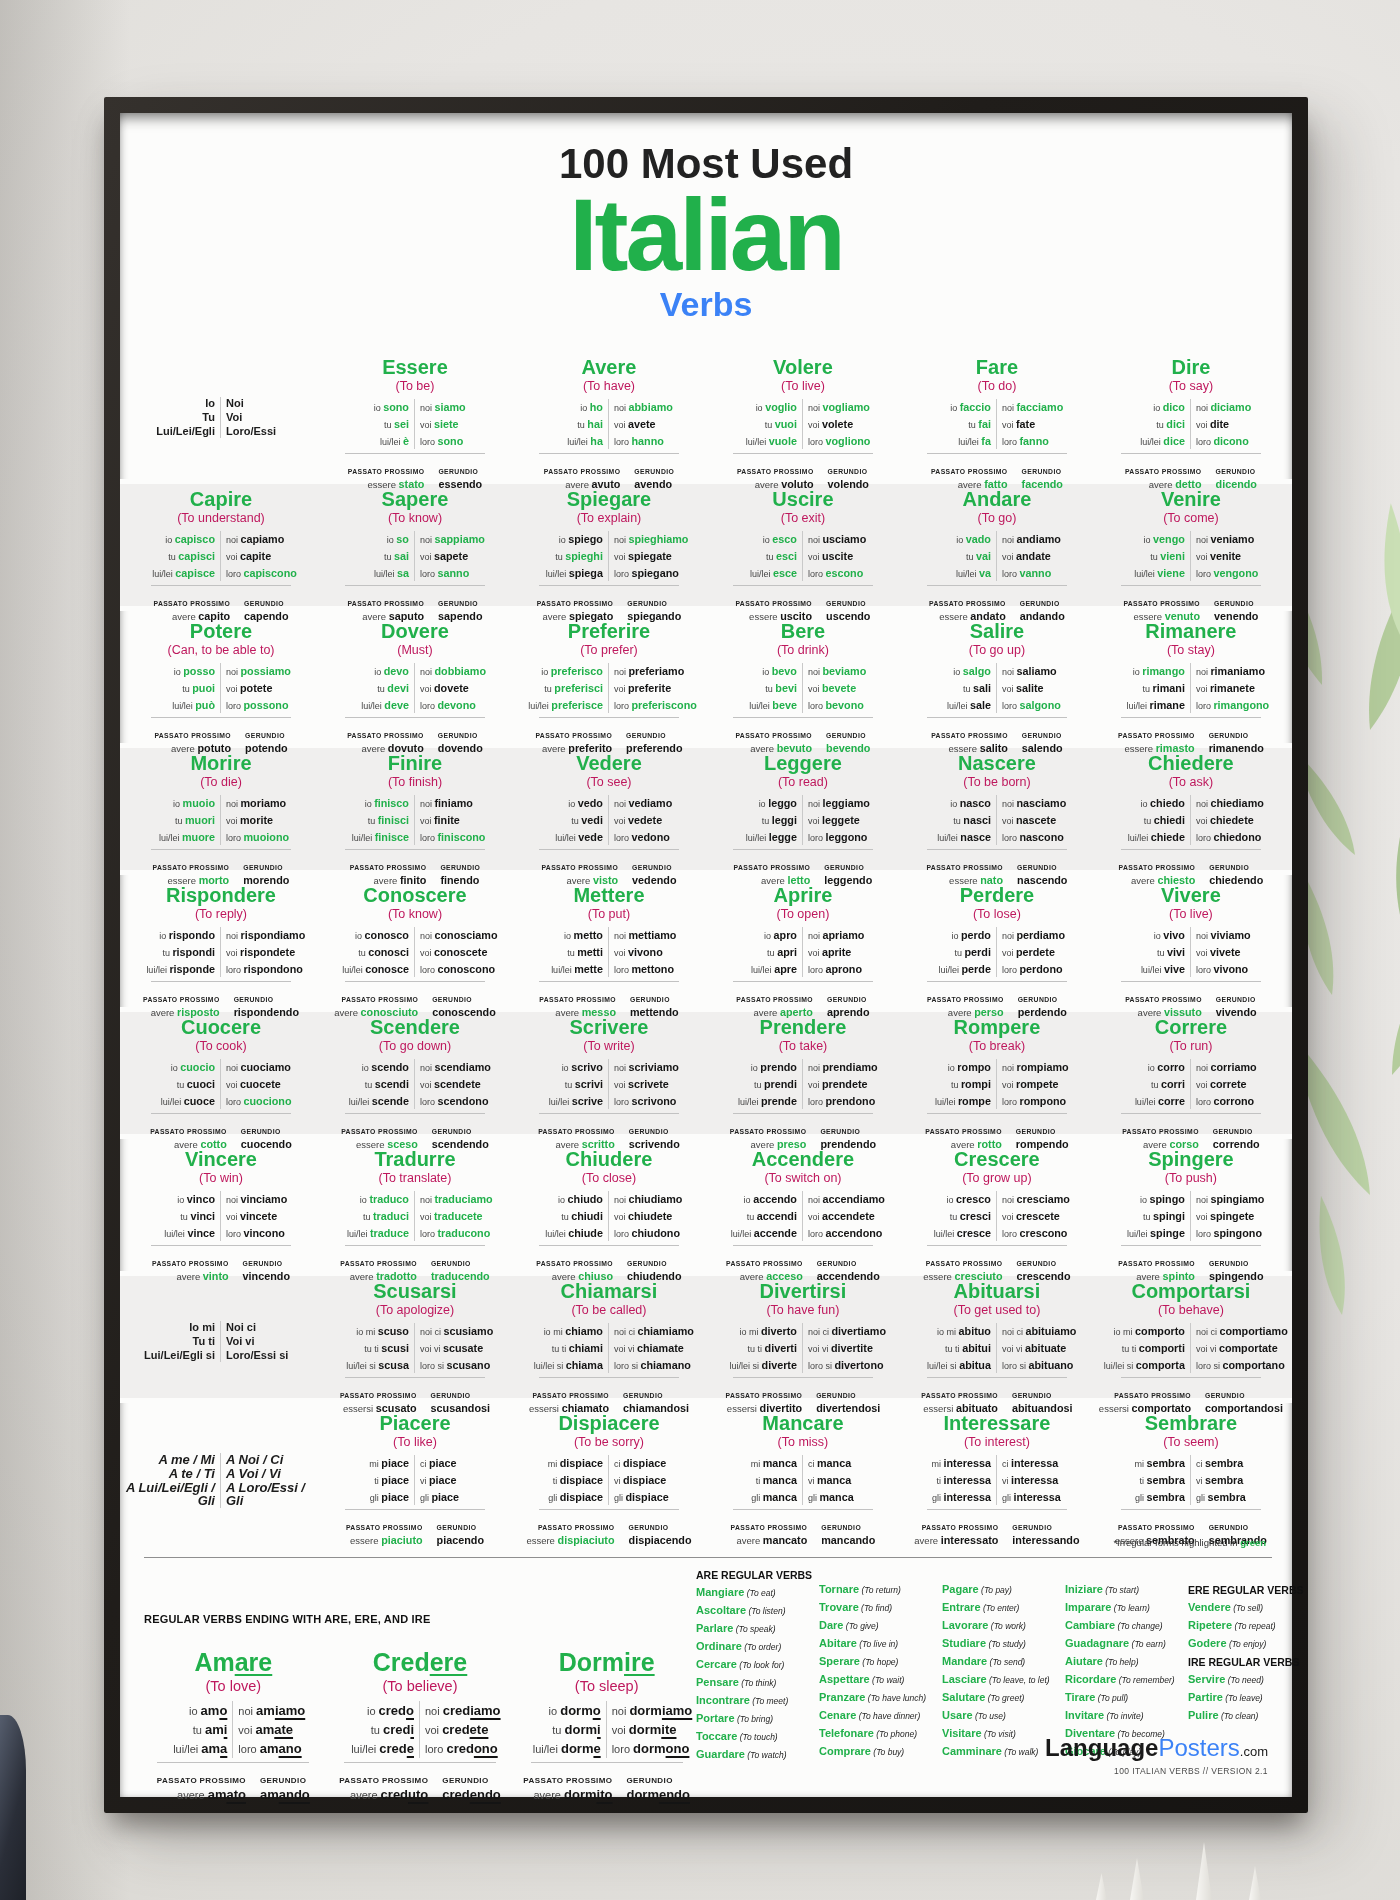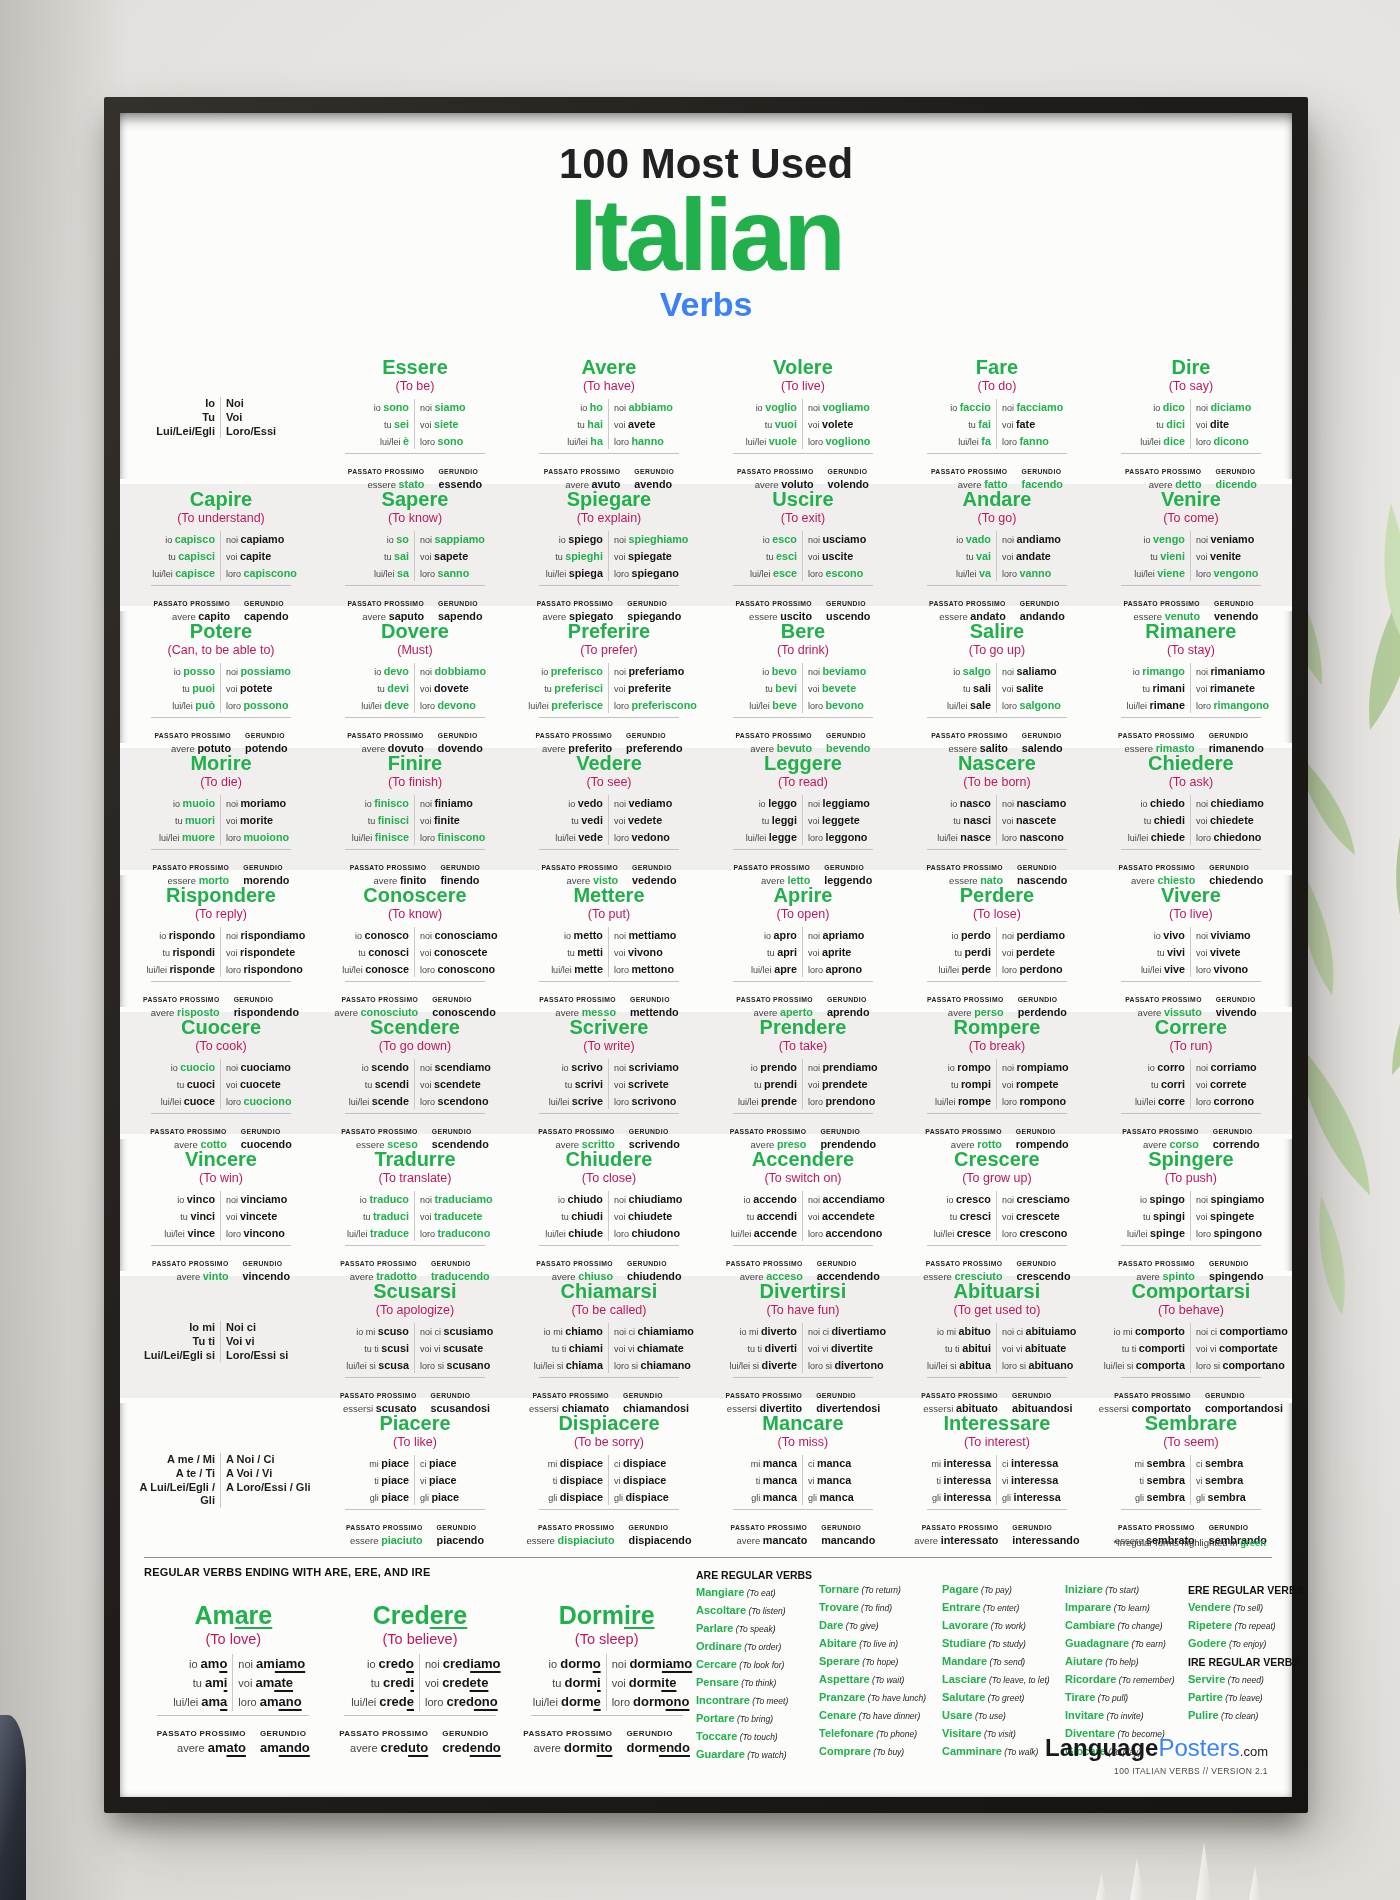--- a/index.html
+++ b/index.html
@@ -44,28 +44,28 @@
   .vf{font-size:10.8px;font-weight:bold;color:#141414;}
   .grn{color:var(--grn);}
   .rule{width:72%;margin:4px auto 0;border-top:1px solid #c2c2c2;}
   .ppwrap{display:flex;justify-content:center;gap:14px;margin-top:6px;}
   .ppcol1{text-align:right;} .ppcol2{text-align:left;}
   .plab{font-size:6.8px;font-weight:bold;letter-spacing:.4px;color:#222;line-height:11px;white-space:nowrap;}
   .ppv{font-size:10.8px;font-weight:bold;line-height:13px;color:#141414;white-space:nowrap;}
   .aux{font-weight:normal;font-size:9.5px;color:#454545;}
   .legend{width:16.666%;padding-top:50px;}
   .legend .lb{font-size:11px;font-weight:bold;color:#1c1c1c;}
-  .legend.small .lb{font-size:11px;}
+  .legend.small .lb{font-size:13px;font-style:italic;}
   u{text-decoration-thickness:1.5px;text-underline-offset:2.5px;margin-top:44px;}
   .note{position:absolute;top:1424px;right:26px;font-size:9.5px;color:#333;}
   .note b{color:var(--grn);}
   .bdiv{position:absolute;top:1444px;left:24px;right:20px;border-top:1px solid #8f8f8f;}
   .bottom{position:absolute;top:1452px;left:24px;right:18px;display:flex;}
   .bleft{width:552px;}
-  .bheading{font-size:11px;font-weight:bold;color:#111;letter-spacing:.2px;line-height:15px;}
+  .bheading{font-size:11px;font-weight:bold;color:#111;letter-spacing:.2px;line-height:15px;margin-top:47px;}
   #models{display:flex;gap:8px;margin-top:12px;}
   .model{width:180px;text-align:center;}
   .model .btitle{font-size:25px;line-height:30px;}
   .model .btrans{font-size:14.5px;line-height:19px;}
   .model .cl{line-height:18px;}
   .model .pr{font-size:11px;}
   .model .vf{font-size:13px;}
   .model .rule{width:85%;}
   .model .plab{font-size:8px;}
   .model .ppv{font-size:13px;line-height:16px;}

